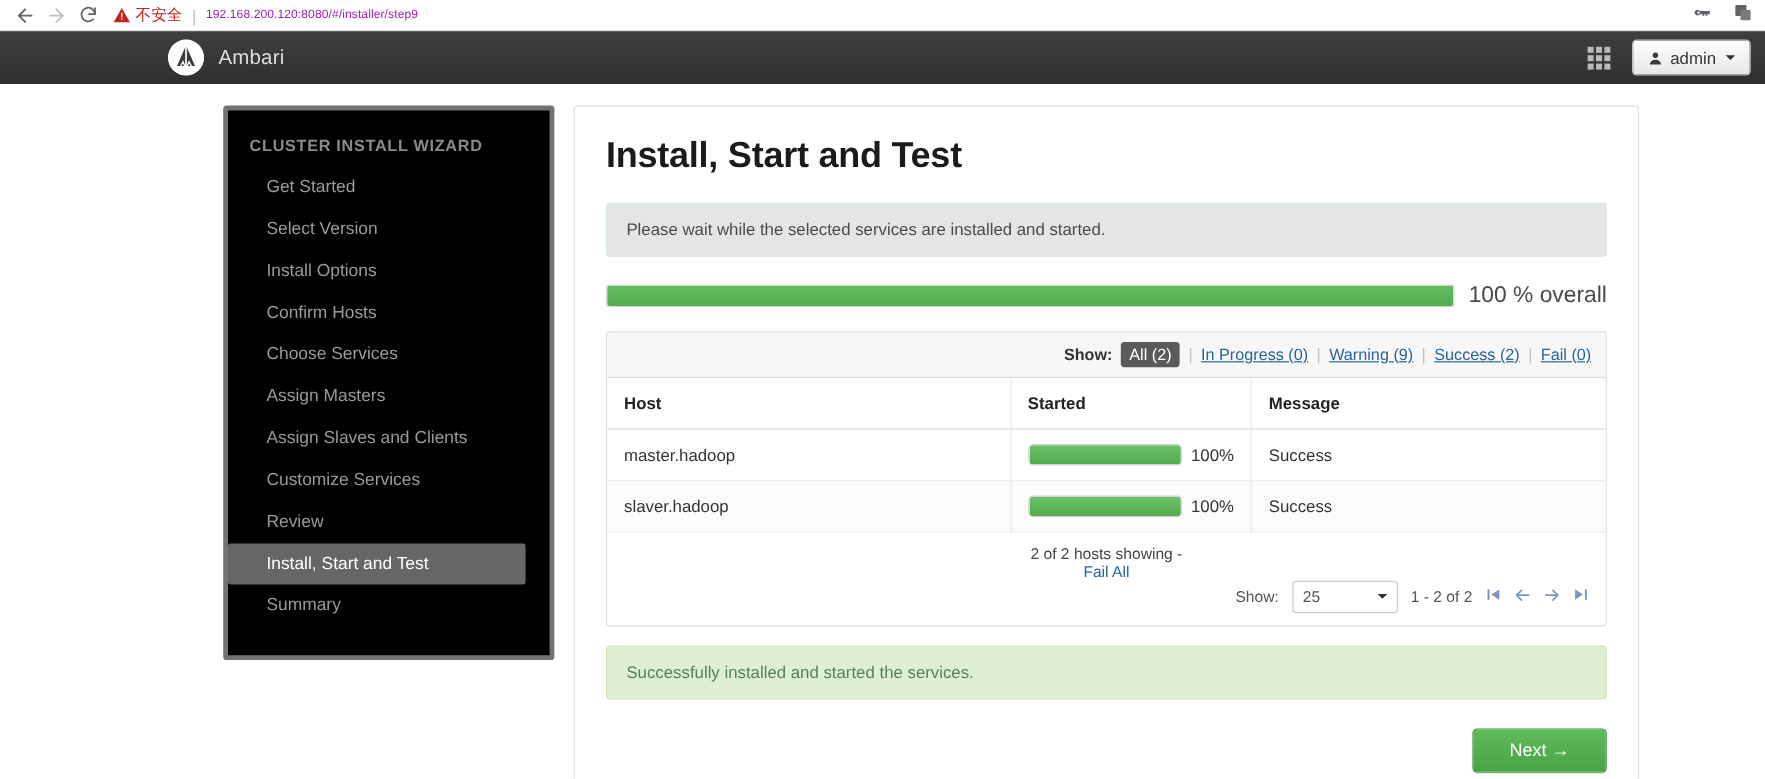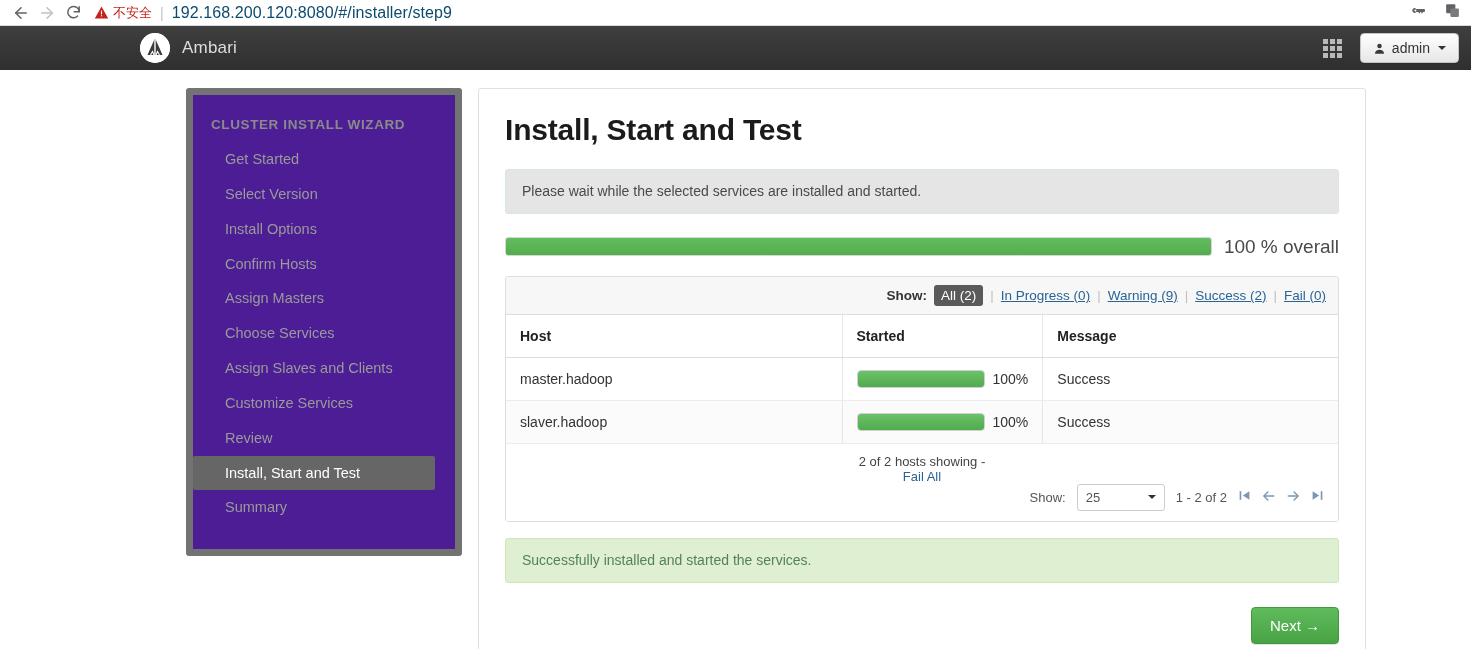--- a/index.html
+++ b/index.html
@@ -48,22 +48,22 @@
     font-size: 13px;
     flex: 0 0 auto;
   }
   #insecure-warning .warn-tri { margin-right: 4px; display:block; }
   #omnibox .sep {
     color: #bdc1c6;
     margin: 0 8px;
     font-size: 14px;
   }
   #url-text {
-    color: #0c4a6e;
-    font-size: 16px;
+    color: #a21caf;
+    font-size: 10px;
     letter-spacing: 0.1px;
   }
   #chrome-icons {
     display: flex; align-items: center; gap: 16px;
     flex: 0 0 auto; padding-left: 12px; padding-right: 2px;
     color: #5f6368;
   }
 
   
   #ambari-header {
@@ -136,22 +136,22 @@
   }
   #wizard-wrap {
     display: flex;
     align-items: flex-start;
     padding-left: 186px;
   }
 
   
   #sidebar {
     width: 276px;
-    background: #4c1d95;
-    border: 7px solid #737373;
+    background: #000000;
+    border: 4px solid #737373;
     border-radius: 3px;
     padding: 22px 0 24px 0;
     flex: 0 0 auto;
   }
   #sidebar-title {
     font-size: 13.5px;
     font-weight: bold;
     color: #8a8a8a;
     letter-spacing: .6px;
     padding: 0 0 10px 18px;
@@ -362,21 +362,21 @@
     display: flex;
     justify-content: flex-end;
     margin-top: 24px;
   }
   #next-btn {
     background: linear-gradient(to bottom, #5fbb5b 0%, #49a345 100%);
     border: 1px solid #3f9a3b;
     border-radius: 4px;
     color: #ffffff;
     font-size: 15px;
-    padding: 9px 18px;
+    padding: 9px 30px;
     cursor: pointer;
     box-shadow: 0 1px 0 rgba(0,0,0,.1);
   }
 </style>
 </head>
 <body>
 
 <div id="browser-bar">
   <div class="nav-btn">
     <svg width="18" height="18" viewBox="0 0 24 24" fill="none" stroke="currentColor" stroke-width="2.1" stroke-linecap="round" stroke-linejoin="round">
@@ -462,22 +462,22 @@
 
 <div id="page">
   <div id="wizard-wrap">
 
     <div id="sidebar">
       <div id="sidebar-title">CLUSTER INSTALL WIZARD</div>
       <div class="wizard-step">Get Started</div>
       <div class="wizard-step">Select Version</div>
       <div class="wizard-step">Install Options</div>
       <div class="wizard-step">Confirm Hosts</div>
+      <div class="wizard-step">Choose Services</div>
       <div class="wizard-step">Assign Masters</div>
-      <div class="wizard-step">Choose Services</div>
       <div class="wizard-step">Assign Slaves and Clients</div>
       <div class="wizard-step">Customize Services</div>
       <div class="wizard-step">Review</div>
       <div class="wizard-step active">Install, Start and Test</div>
       <div class="wizard-step">Summary</div>
     </div>
 
     <div id="content-panel">
       <h1 id="page-title">Install, Start and Test</h1>
 

